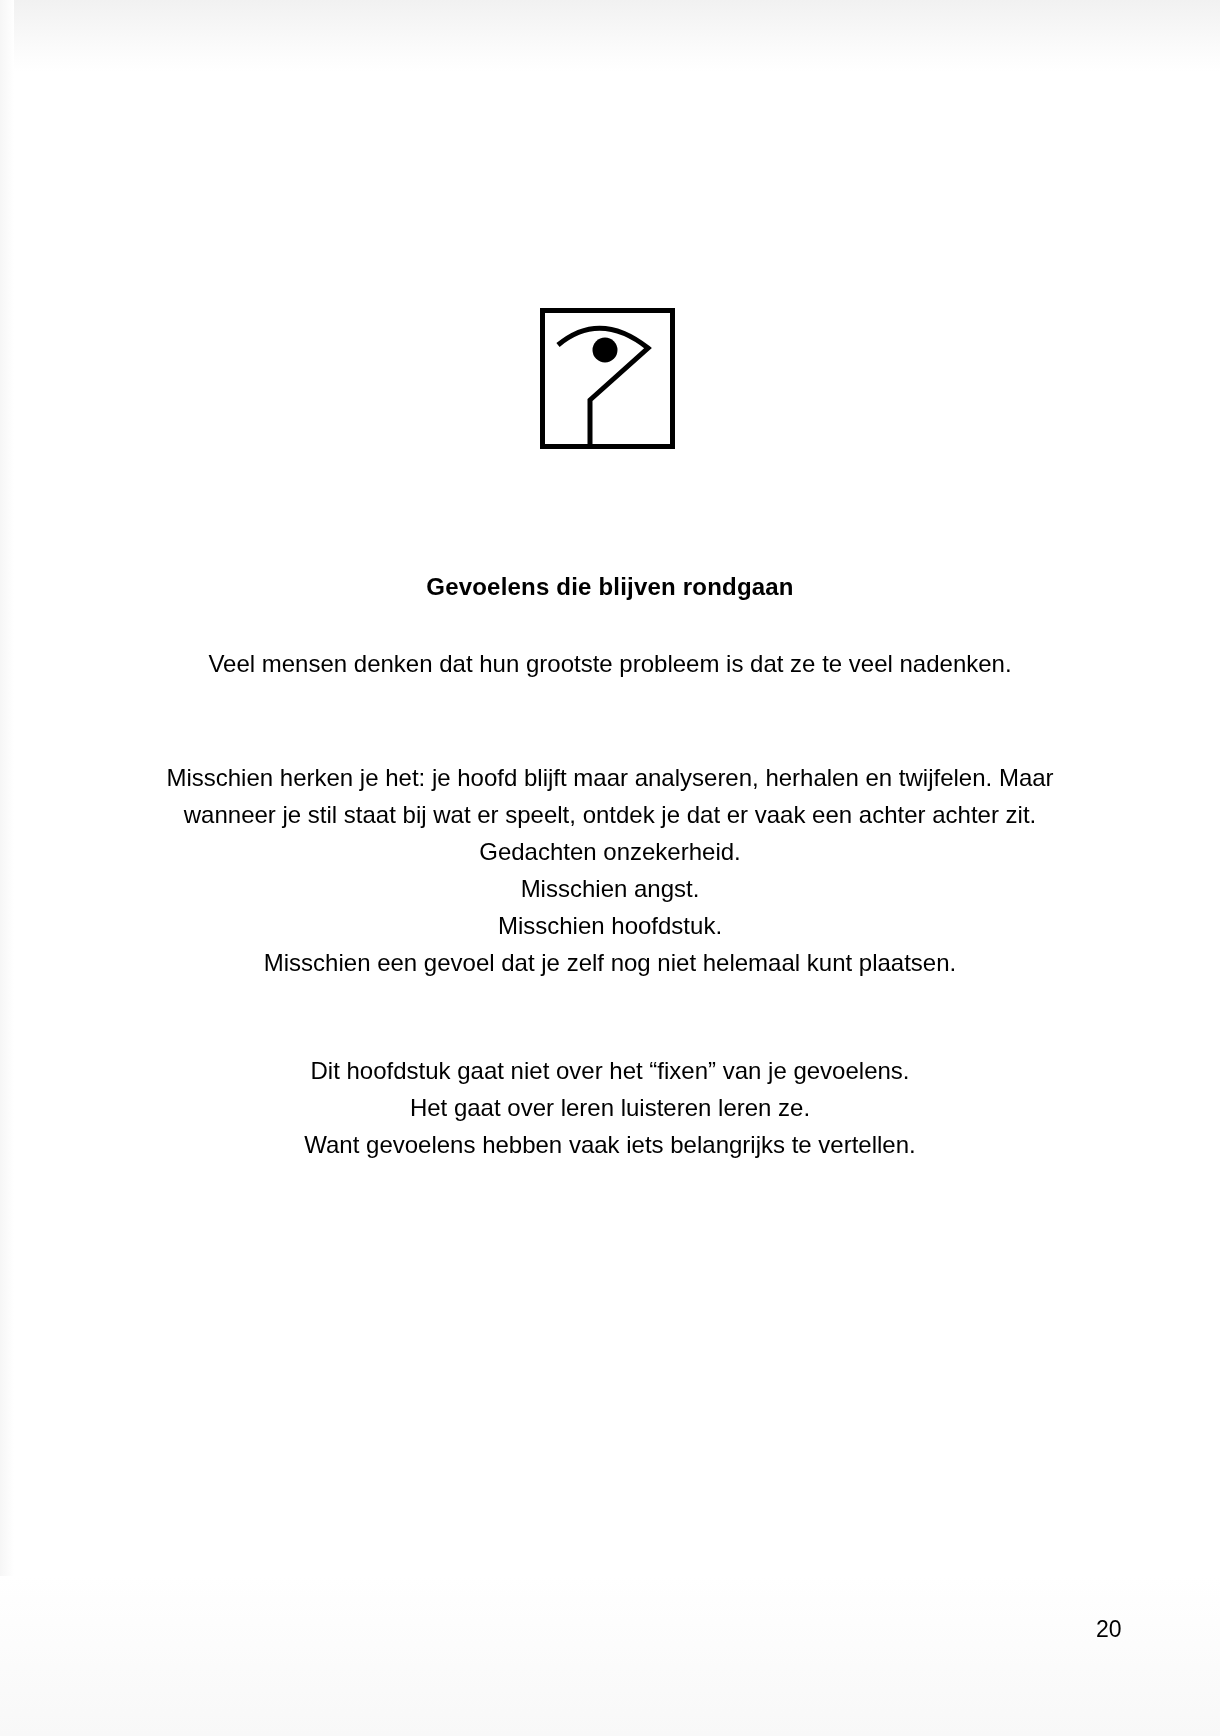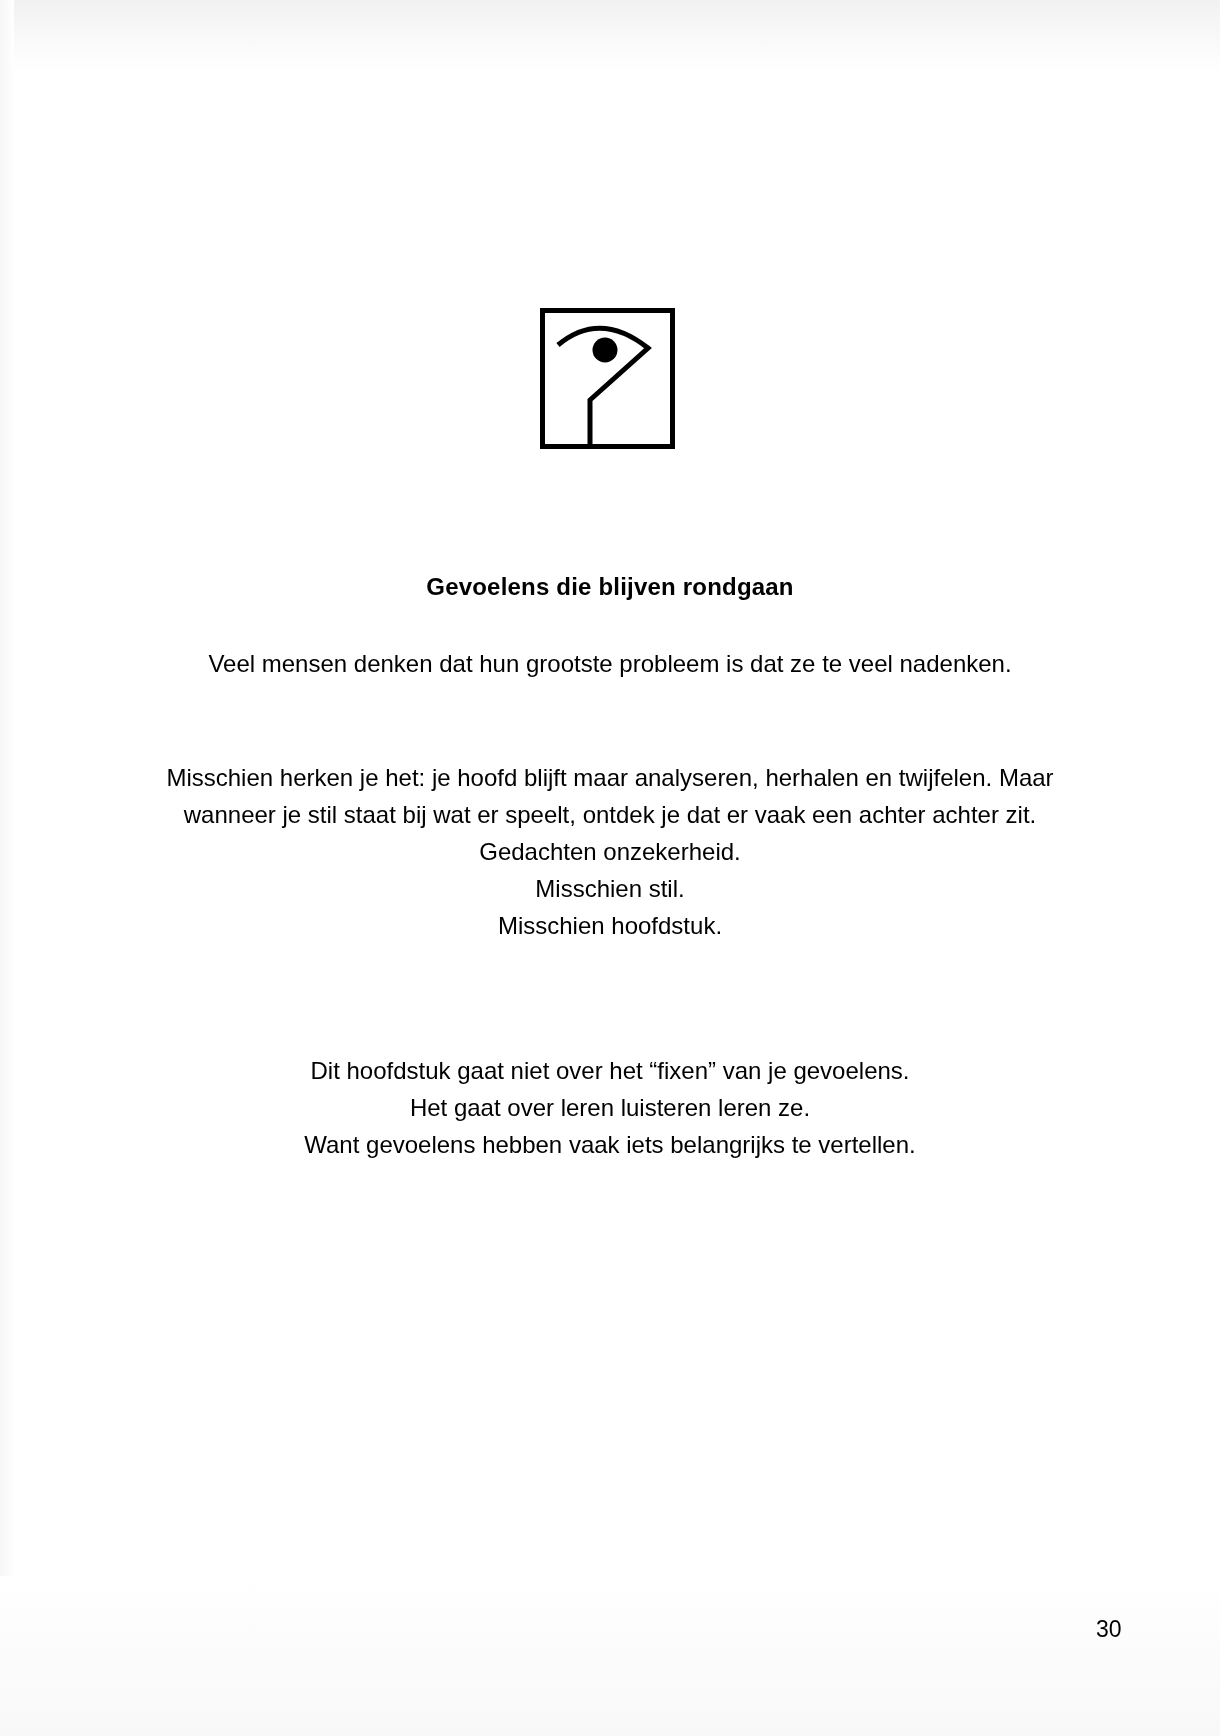--- a/index.html
+++ b/index.html
@@ -95,23 +95,24 @@
 <div class="title">Gevoelens die blijven rondgaan</div>
 
 <div class="body-text para-1">
   <span class="line">Veel mensen denken dat hun grootste probleem is dat ze te veel nadenken.</span>
 </div>
 
 <div class="body-text para-2">
   <span class="line">Misschien herken je het: je hoofd blijft maar analyseren, herhalen en twijfelen. Maar</span>
   <span class="line">wanneer je stil staat bij wat er speelt, ontdek je dat er vaak een achter achter zit.</span>
   <span class="line">Gedachten onzekerheid.</span>
-  <span class="line">Misschien stil.</span>
+  <span class="line">Misschien angst.</span>
   <span class="line">Misschien hoofdstuk.</span>
+  <span class="line">Misschien een gevoel dat je zelf nog niet helemaal kunt plaatsen.</span>
 </div>
 
 <div class="body-text para-3">
   <span class="line">Dit hoofdstuk gaat niet over het “fixen” van je gevoelens.</span>
   <span class="line">Het gaat over leren luisteren leren ze.</span>
   <span class="line">Want gevoelens hebben vaak iets belangrijks te vertellen.</span>
 </div>
 
-<div class="page-number">30</div>
+<div class="page-number">20</div>
 
 </body></html>

